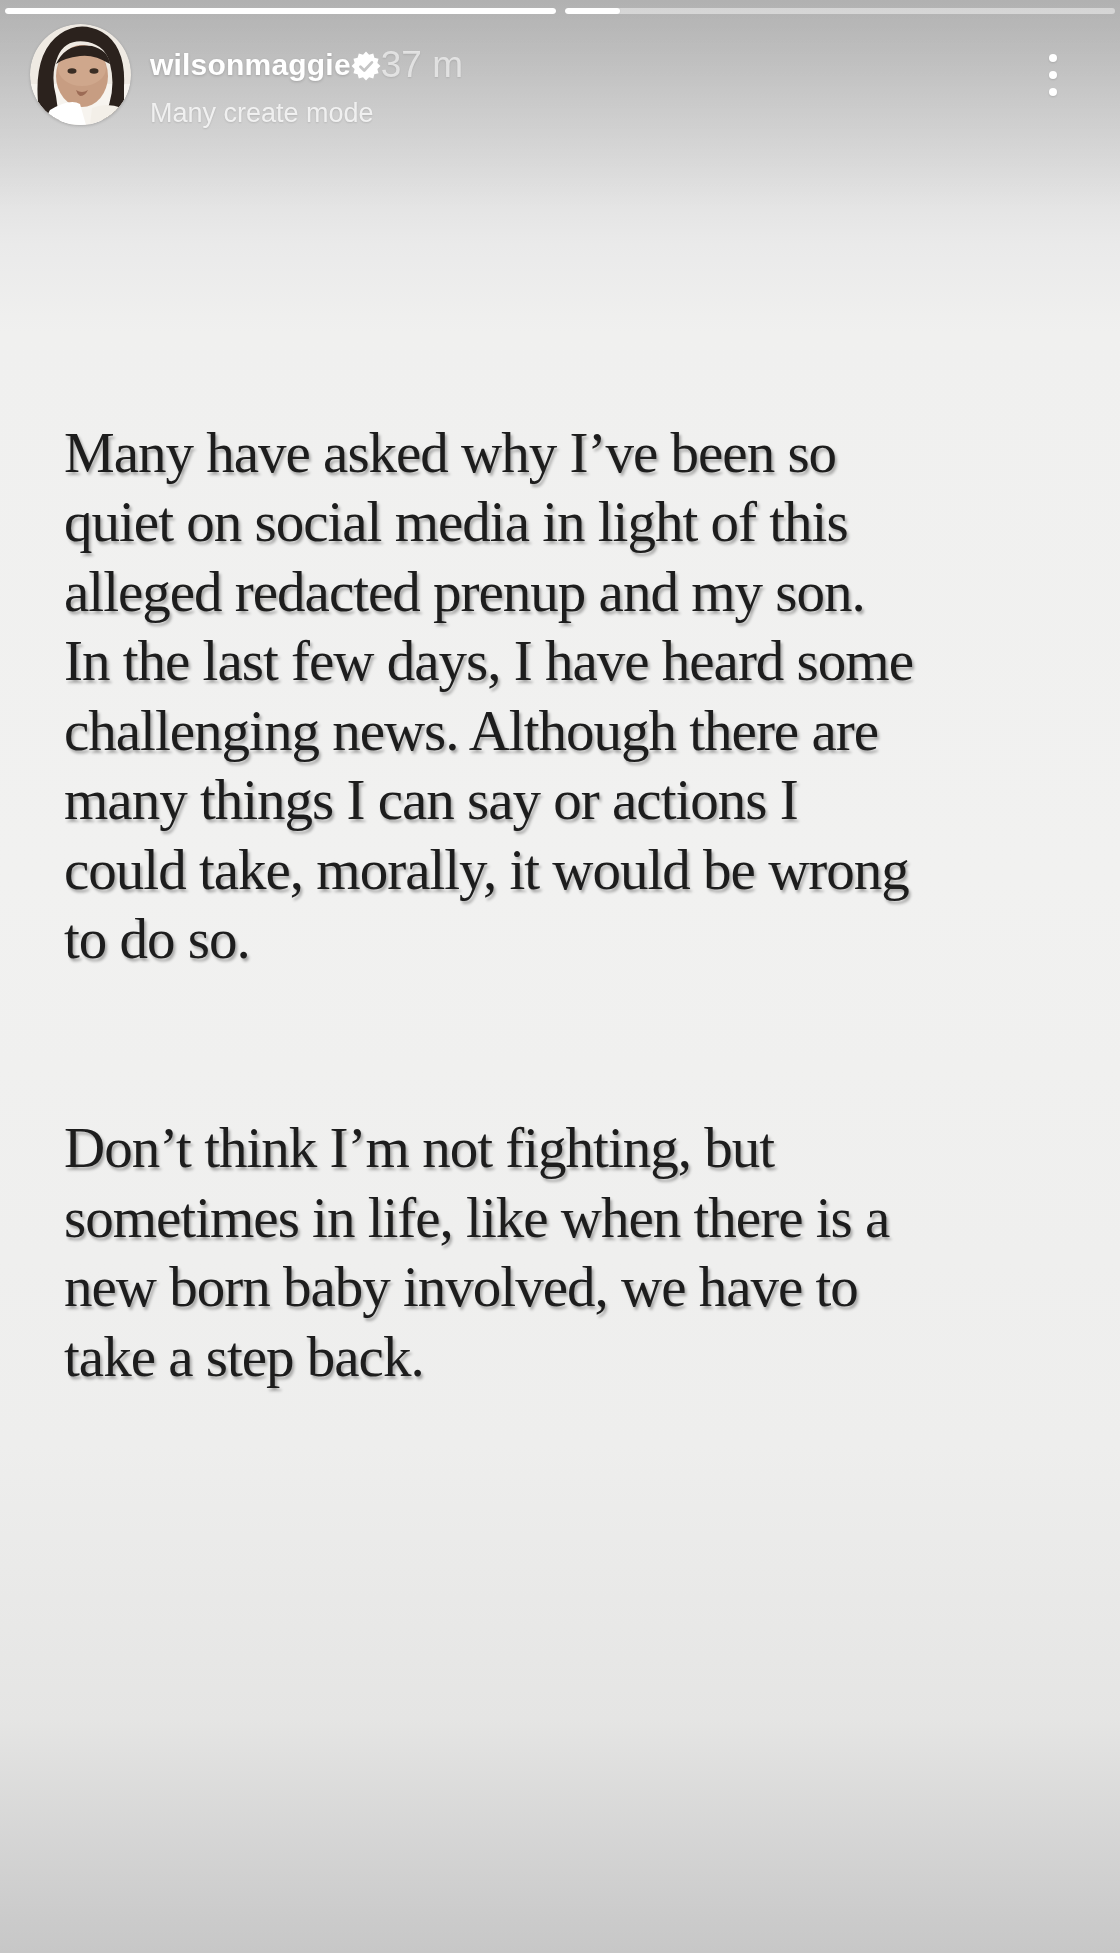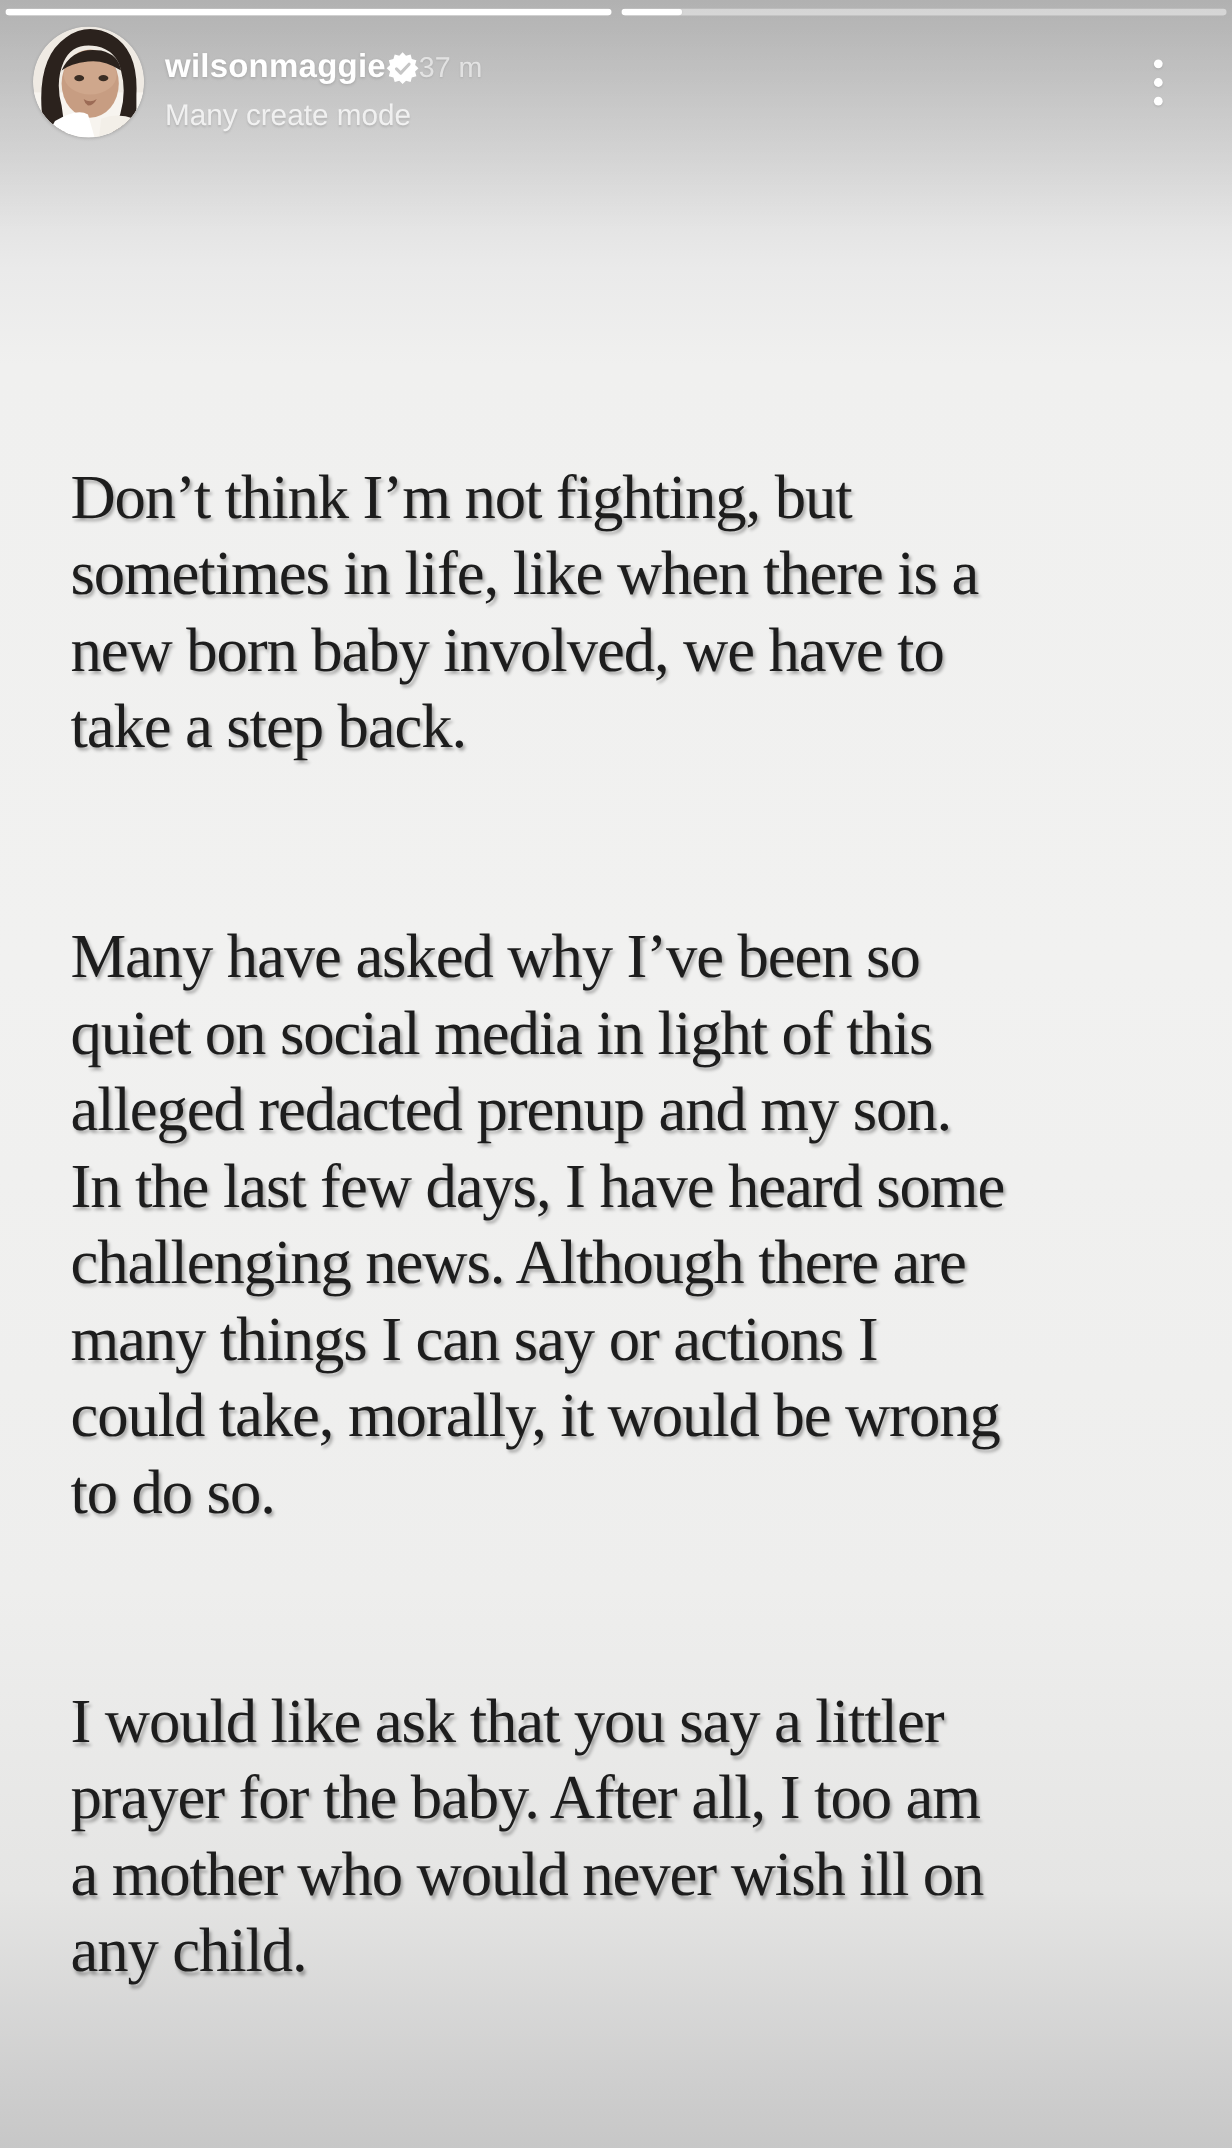--- a/index.html
+++ b/index.html
@@ -53,21 +53,21 @@
   }
   .avatar svg{display:block;width:101px;height:101px;}
   .id-block{position:absolute;left:150px;top:44px;}
   .id-row{display:flex;align-items:center;}
   .username{
     color:#ffffff;font-size:30px;font-weight:700;letter-spacing:0.2px;
     text-shadow:0 1px 3px rgba(0,0,0,0.18);
   }
   .badge{width:30px;height:30px;display:inline-block;margin-top:2px;}
   .timestamp{
-    color:rgba(255,255,255,0.62);font-size:26px;font-weight:400;
+    color:rgba(255,255,255,0.62);font-size:37px;font-weight:400;
     text-shadow:0 1px 2px rgba(0,0,0,0.10);
   }
   .source-label{
     margin-top:12px;
     color:rgba(255,255,255,0.78);font-size:27px;font-weight:500;
     text-shadow:0 1px 2px rgba(0,0,0,0.12);
   }
   .menu-dots{
     position:absolute;right:51px;top:50px;width:24px;
     display:flex;flex-direction:column;align-items:center;gap:9px;
@@ -143,30 +143,26 @@
     </div>
 
     <div class="menu-dots">
       <i></i>
         <i></i>
         <i></i>
     </div>
   </div>
 
   <div class="story-text">
-    <p>Don’t think I’m not fighting, but
-sometimes in life, like when there is a
-new born baby involved, we have to
-take a step back.</p>
     <p>Many have asked why I’ve been so
 quiet on social media in light of this
 alleged redacted prenup and my son.
 In the last few days, I have heard some
 challenging news. Although there are
 many things I can say or actions I
 could take, morally, it would be wrong
 to do so.</p>
-    <p>I would like ask that you say a littler
-prayer for the baby. After all, I too am
-a mother who would never wish ill on
-any child.</p>
+    <p>Don’t think I’m not fighting, but
+sometimes in life, like when there is a
+new born baby involved, we have to
+take a step back.</p>
   </div>
 </div>
 
 </body></html>

